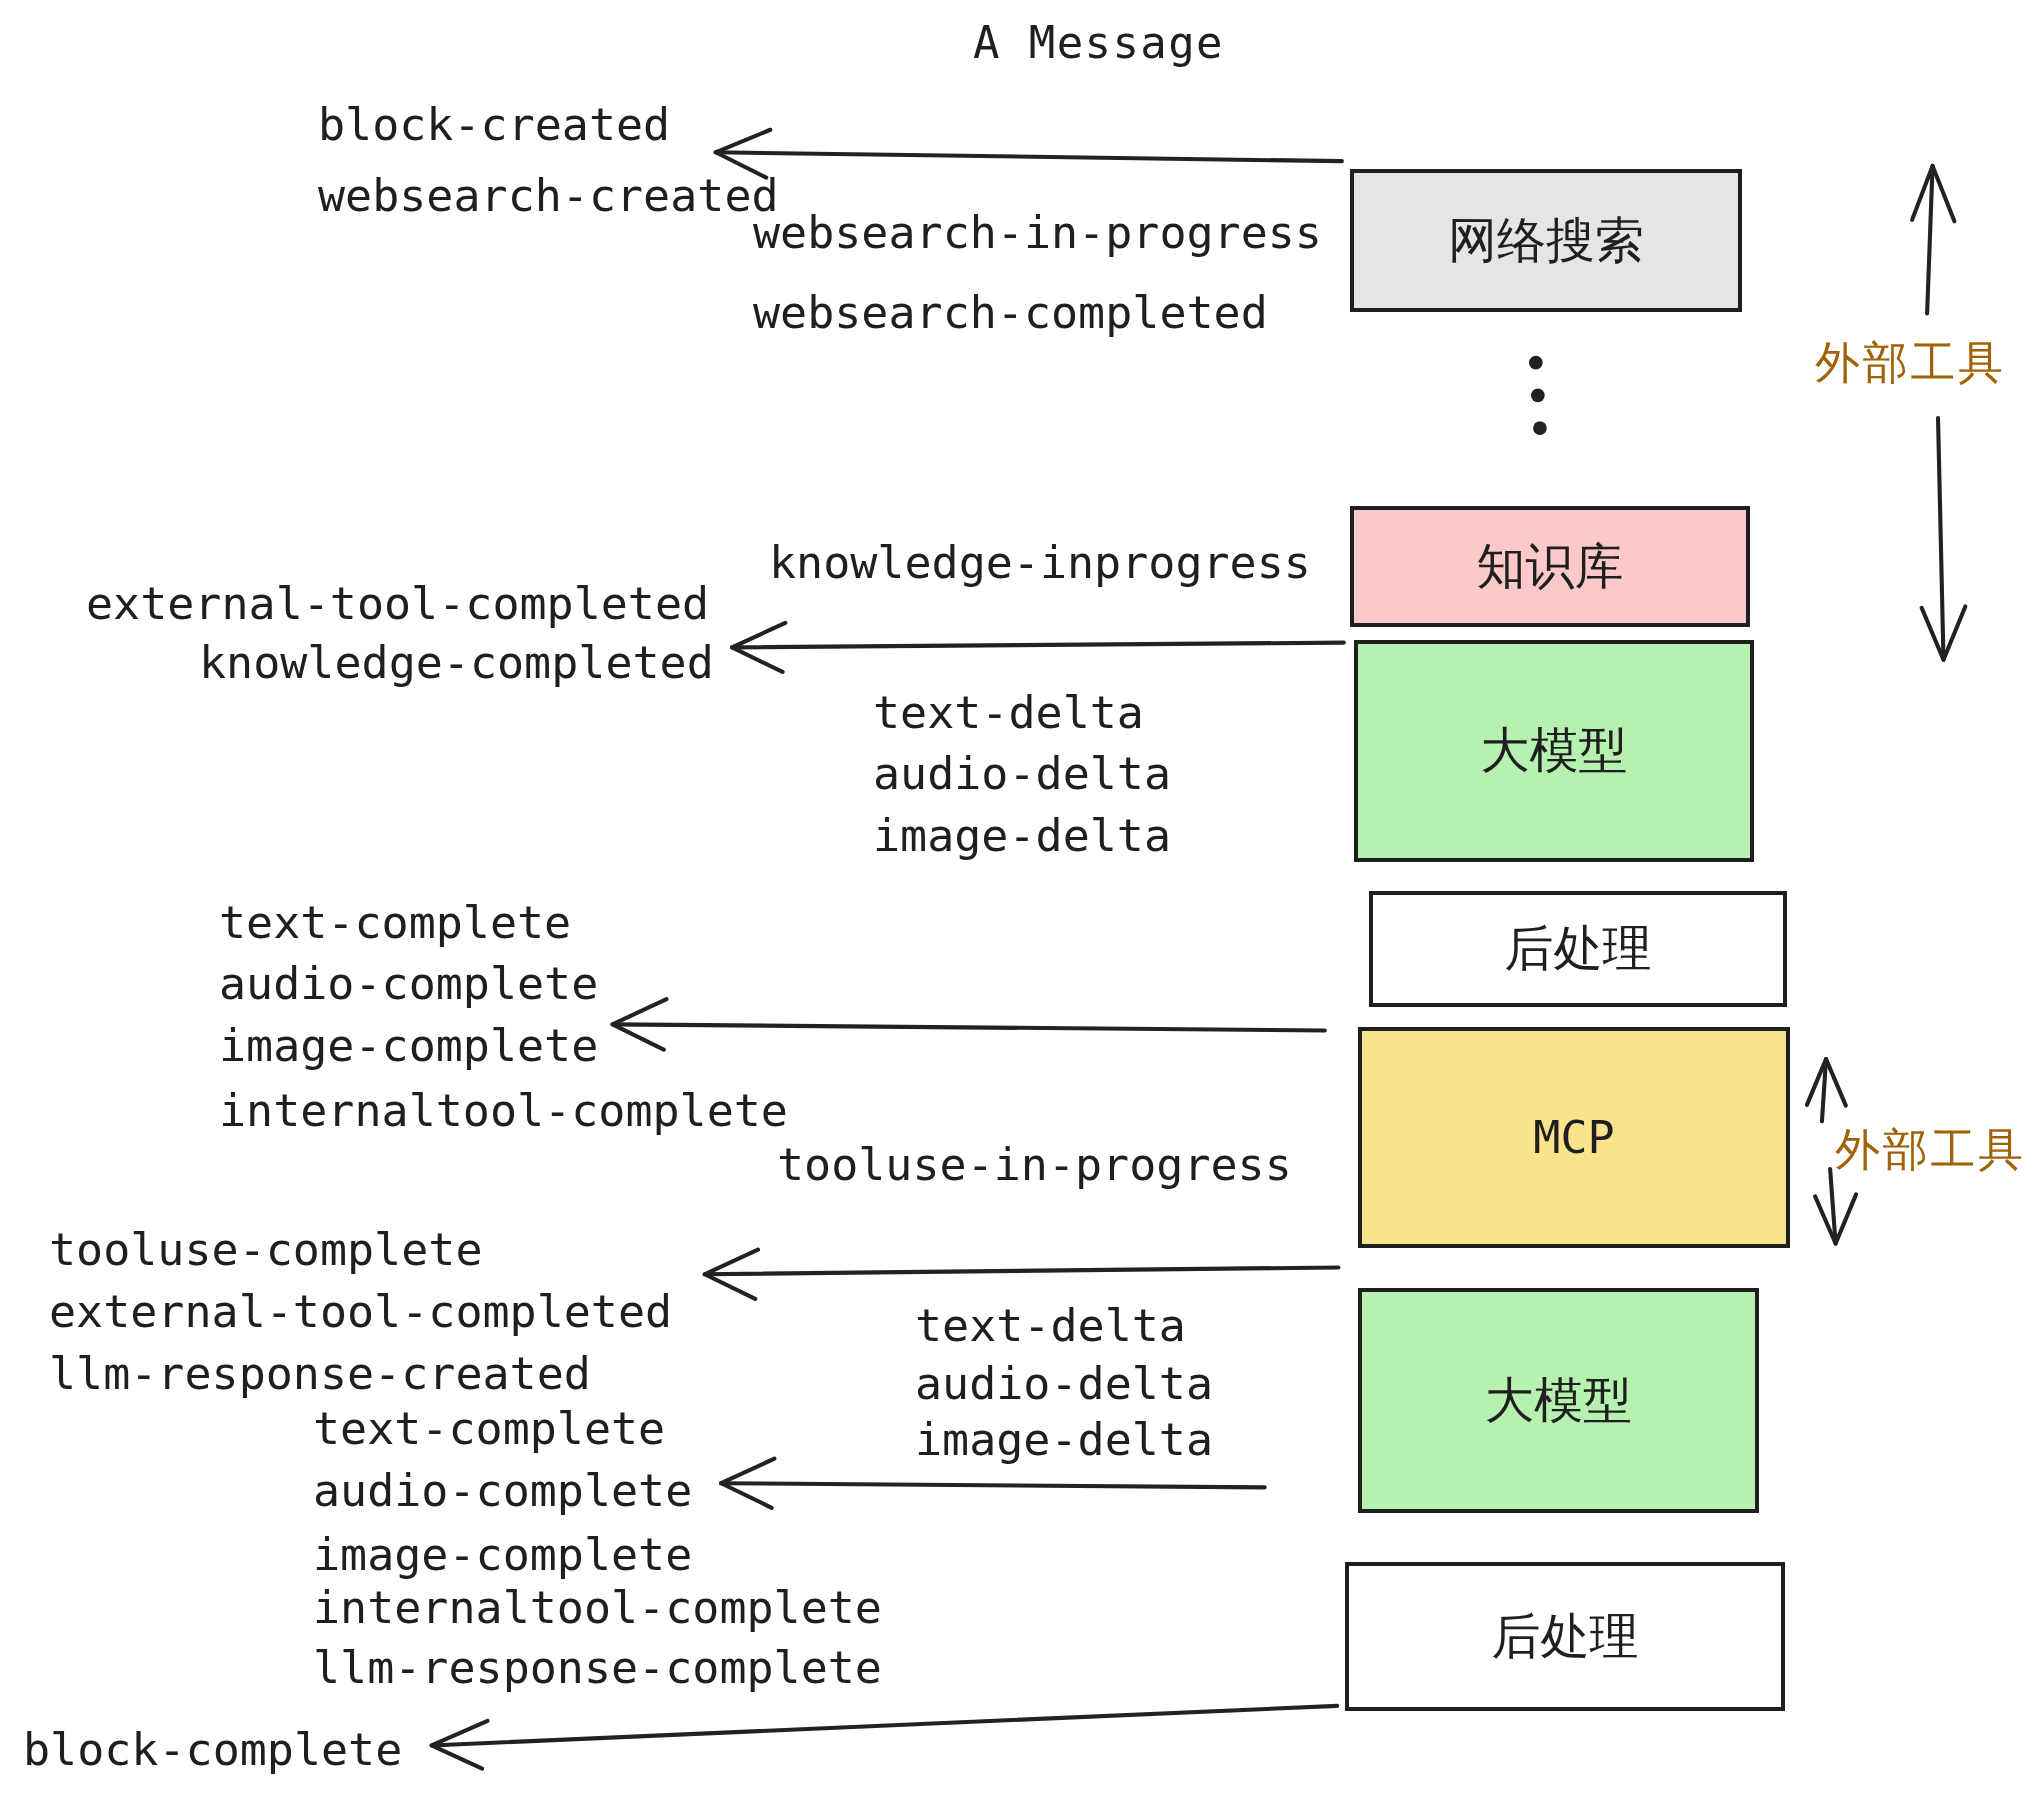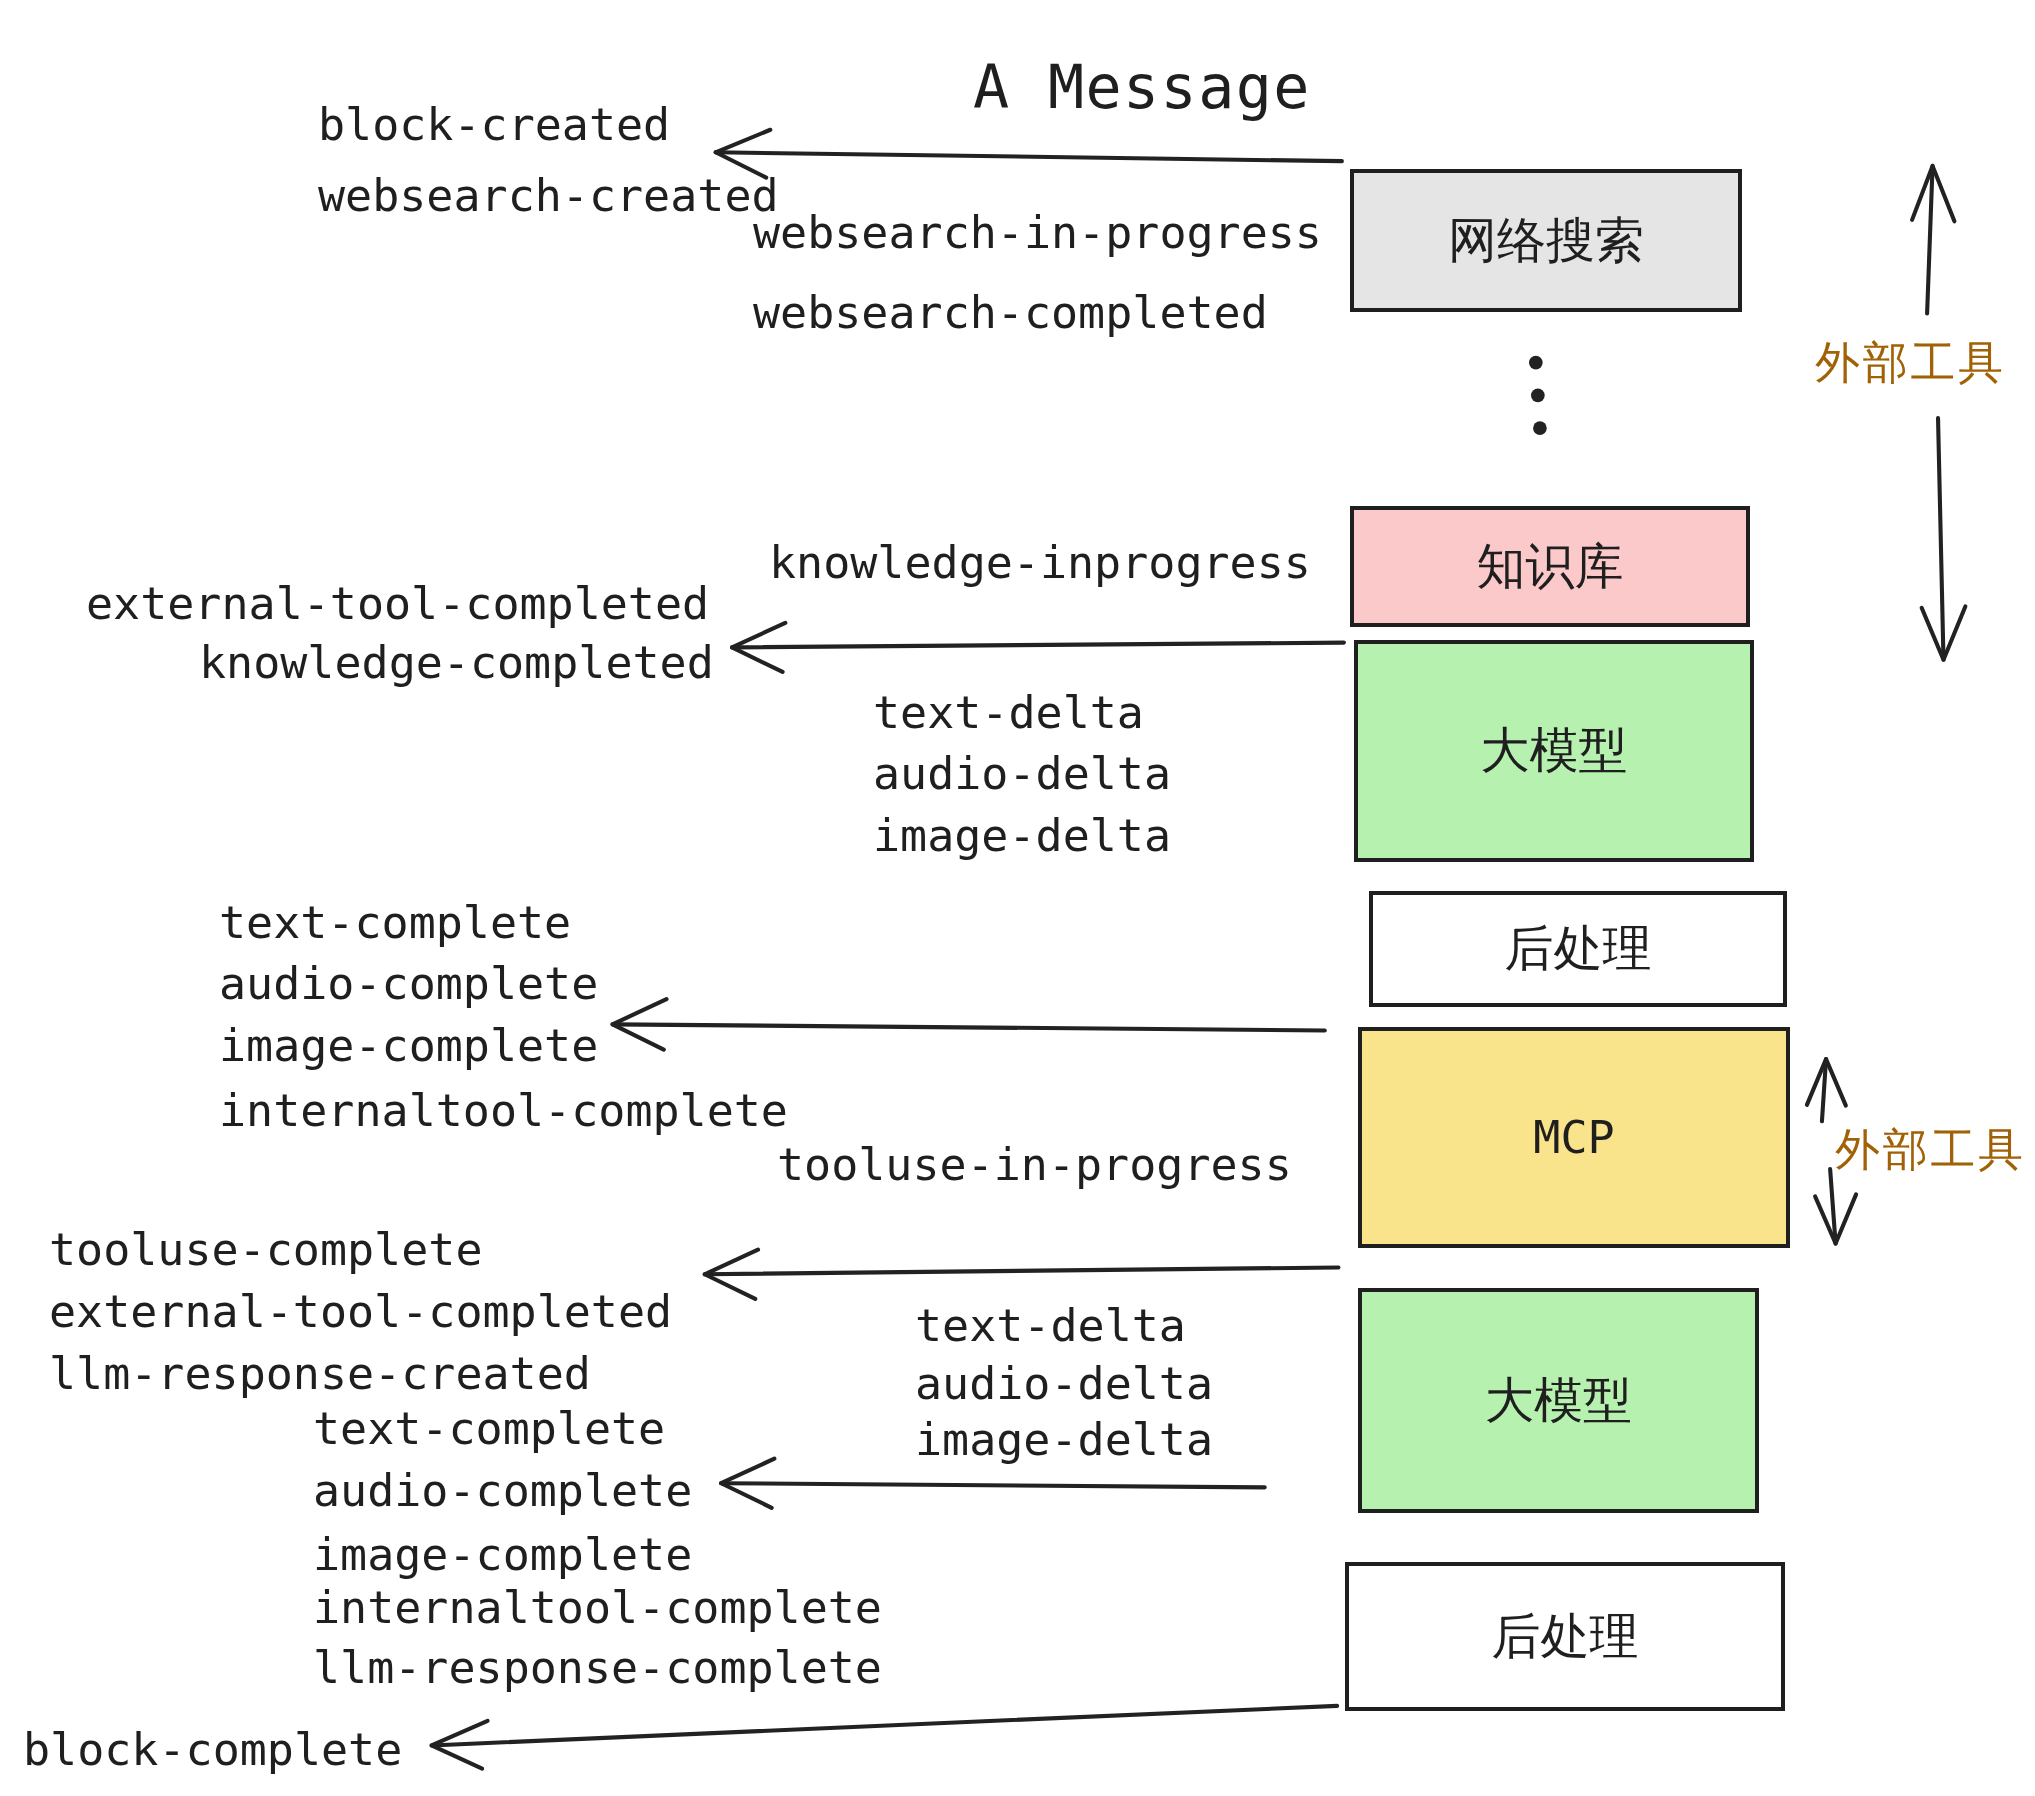--- a/index.html
+++ b/index.html
@@ -1,20 +1,20 @@
 <!DOCTYPE html>
 <html style="font-size:11px"><head>
 <meta charset="utf-8">
 <style>
   html,body{margin:0;padding:0;background:#ffffff;}
   body{width:2035px;height:1796px;position:relative;overflow:hidden;
        font-family:"DejaVu Sans Mono", monospace;color:#1f1f1f;}
   .canvas{position:absolute;left:0;top:0;width:2035px;height:1796px;}
-  .title{position:absolute;left:973px;top:20.5px;font-size:60px;line-height:1;
-         letter-spacing:1.4px;white-space:nowrap;margin-top:36px;}
+  .title{position:absolute;left:973px;top:20.5px;font-size:44px;line-height:1;
+         letter-spacing:1.4px;white-space:nowrap;}
   .ev{position:absolute;font-size:45px;line-height:1;white-space:nowrap;
       letter-spacing:0px;}
   .box{position:absolute;border:4.1px solid #1f1f1f;box-sizing:border-box;
        display:flex;align-items:center;justify-content:center;}
   .zh{font-family:sans-serif;font-size:49px;color:#1f1f1f;white-space:nowrap;}
   .mono-label{font-family:"DejaVu Sans Mono", monospace;font-size:45px;color:#1f1f1f;}
   .side{position:absolute;font-family:sans-serif;font-size:45px;color:#a16207;
         white-space:nowrap;letter-spacing:2.7px;}
   .box-websearch{left:1350px;top:169px;width:392px;height:143px;background:#e5e5e5;}
   .box-knowledge{left:1350px;top:506px;width:400px;height:121px;background:#FBC9C9;}

